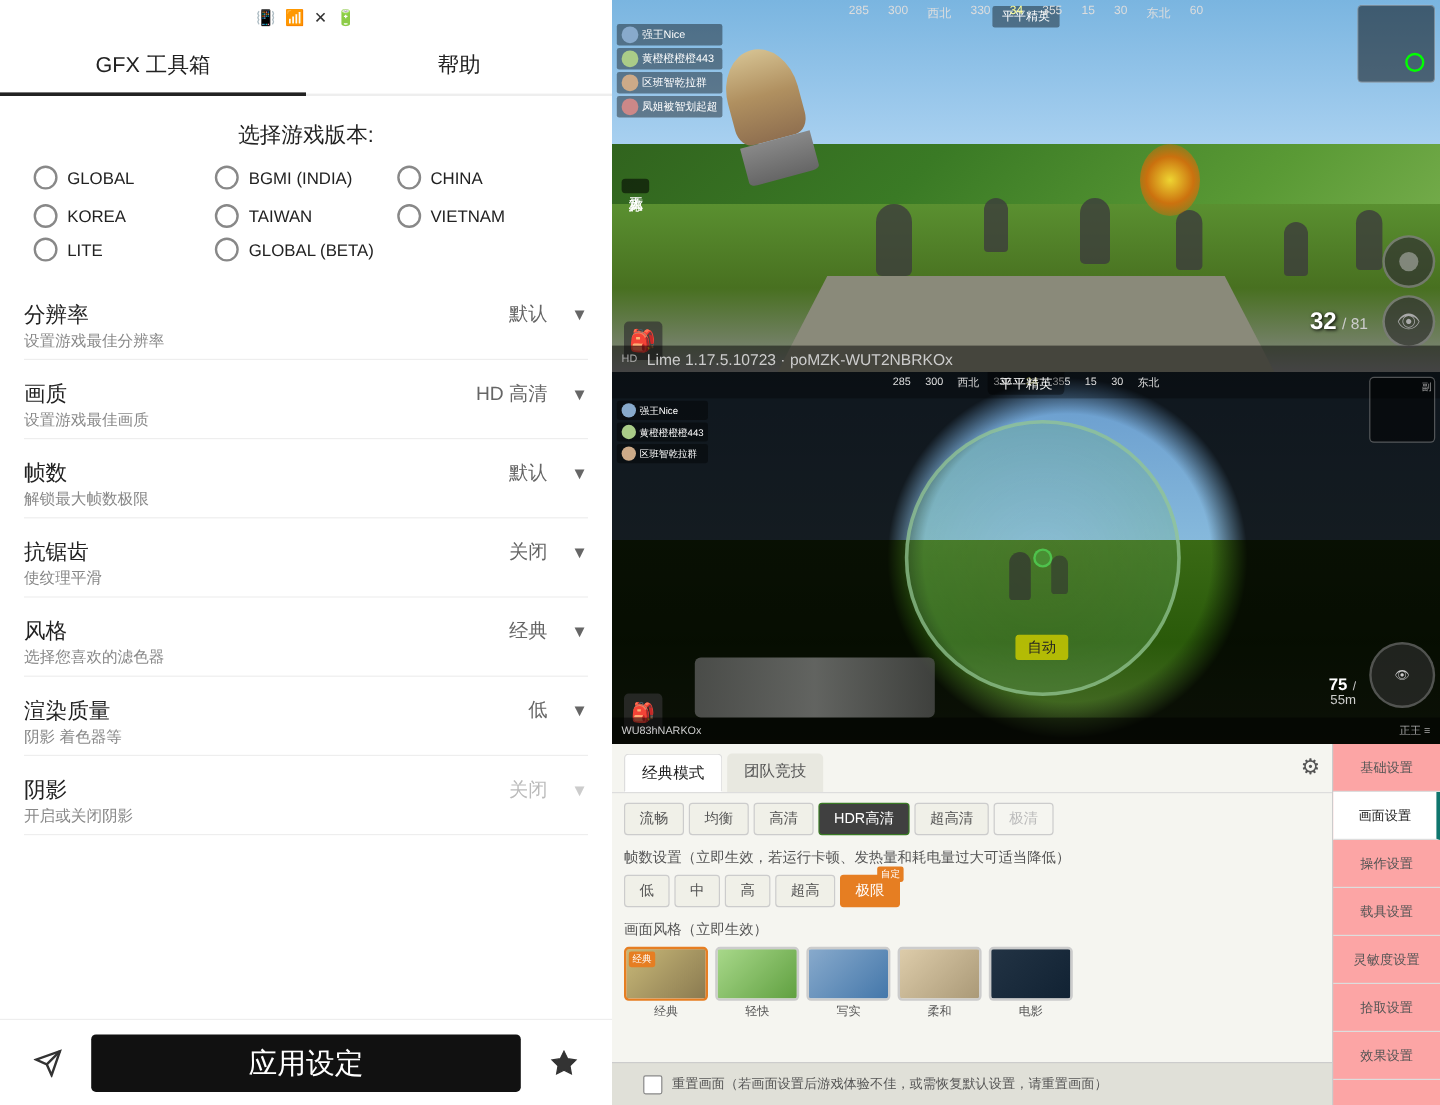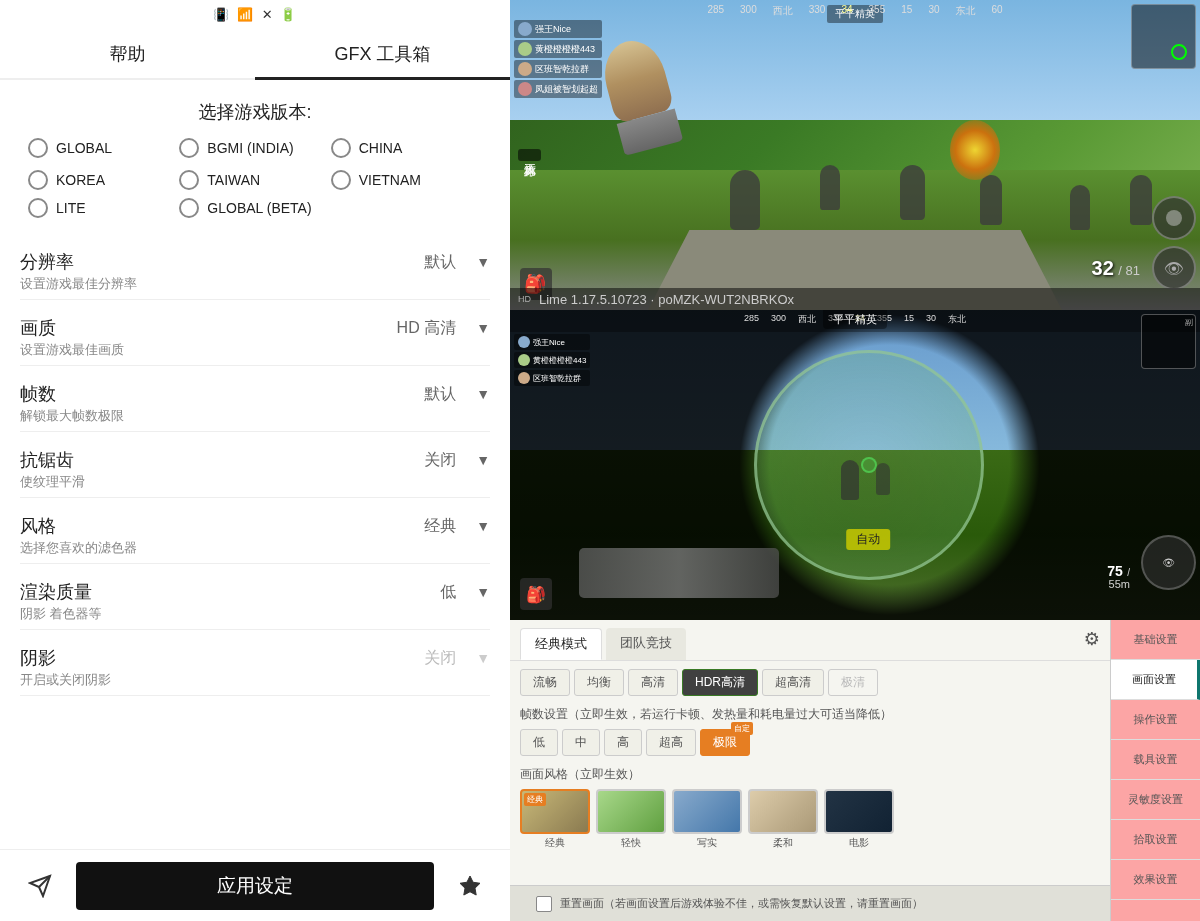--- a/index.html
+++ b/index.html
@@ -171,21 +171,21 @@
       cursor: pointer;
       font-size: 22px;
       color: #333;
     }
     .apply-btn {
       flex: 1;
       margin: 0 16px;
       height: 48px;
       background: #111;
       color: #fff;
-      font-size: 19px;
+      font-size: 24px;
       border: none;
       border-radius: 4px;
       cursor: pointer;
       display: flex;
       align-items: center;
       justify-content: center;
     }
 
     
     .right-panel {
@@ -439,22 +439,22 @@
 <div class="left-panel" style="position:relative;">
 
   <div class="status-bar">
     <span class="status-icon">📳</span>
     <span class="status-icon">📶</span>
     <span class="status-icon">✕</span>
     <span class="status-icon">🔋</span>
   </div>
 
   <div class="tab-bar">
+    <div class="tab-item active">GFX 工具箱</div>
     <div class="tab-item">帮助</div>
-    <div class="tab-item active">GFX 工具箱</div>
   </div>
 
   <div class="content-area">
 
     <div class="section-title">选择游戏版本:</div>
 
     <div class="radio-grid">
       <div class="radio-item">
         <div class="radio-circle"></div>
         <span class="radio-label">GLOBAL</span>
@@ -734,20 +734,24 @@
 
     <div style="position:absolute;bottom:10px;left:10px;">
       <div style="width:32px;height:32px;border-radius:4px;background:rgba(50,50,50,0.7);display:flex;align-items:center;justify-content:center;font-size:16px;">🎒</div>
     </div>
 
     <div style="position:absolute;bottom:40px;right:70px;text-align:right;">
       <span style="font-size:14px;color:#fff;font-weight:bold;">75</span>
       <span style="font-size:10px;color:#ccc;"> / </span>
     </div>
 
+    <div style="position:absolute;bottom:0;left:0;right:0;height:22px;background:rgba(0,0,0,0.5);display:flex;align-items:center;padding:0 8px;">
+      <span style="font-size:9px;color:#ccc;">WU83hNARKOx</span>
+      <span style="font-size:9px;color:#aaa;margin-left:auto;">正王 ≡</span>
+    </div>
 
     <div style="position:absolute;top:0;left:50%;transform:translateX(-50%);background:rgba(0,0,0,0.4);color:#fff;font-size:11px;padding:2px 10px;border-radius:0 0 4px 4px;">平平精英</div>
 
     <div style="position:absolute;bottom:30px;right:70px;font-size:11px;color:rgba(255,255,255,0.8);">55m</div>
 
     <div style="position:absolute;bottom:22px;left:10%;width:200px;height:50px;background:linear-gradient(90deg,#666 0%,#888 50%,#555 100%);border-radius:5px;opacity:0.7;"></div>
   </div>
 
   <div class="screenshot-bottom">
     <div class="ingame-menu" style="position:relative;">

